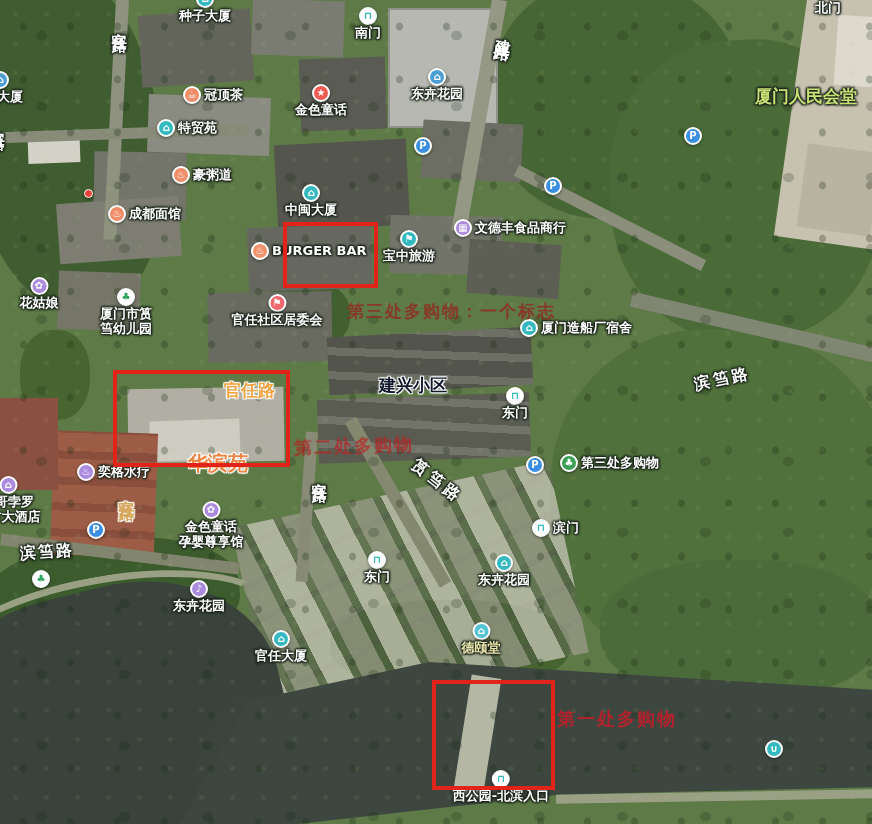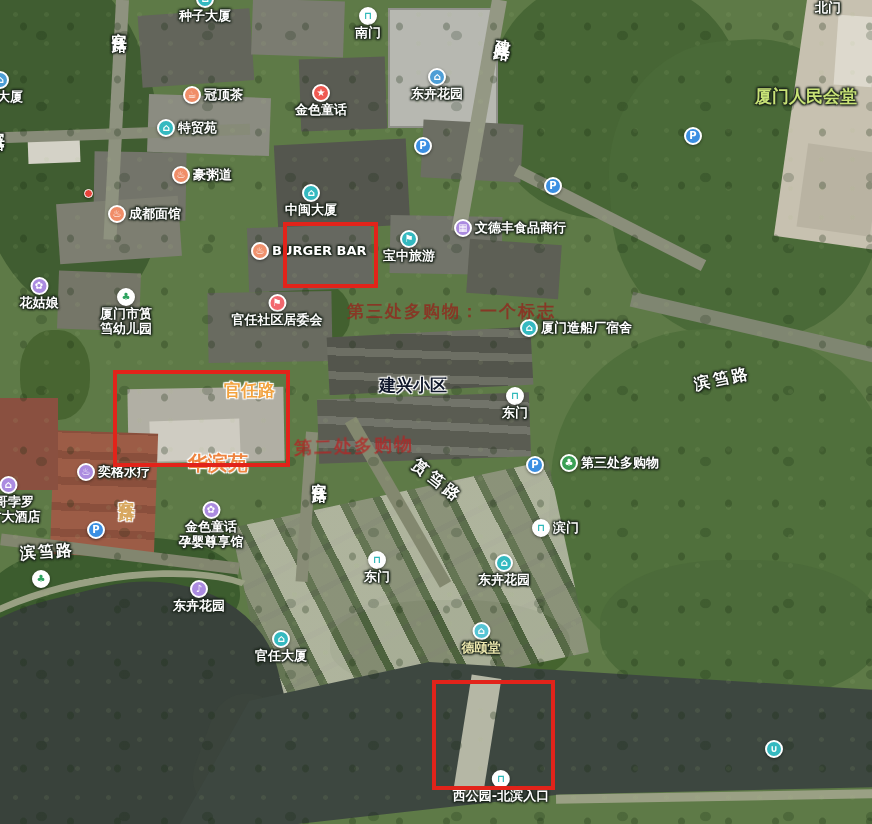--- a/index.html
+++ b/index.html
@@ -284,15 +284,16 @@
         <span class="icon" style="background: rgb(232, 67, 58); color: rgb(255, 255, 255); height: 9px; width: 9px; border-width: 1px;"></span>
       </div>
     </div>
 
   <div id="annotation-layer">
       <div class="red-box" style="left: 283px; top: 222px; width: 95px; height: 66px; border-color: rgb(226, 35, 26);"></div>
       <div class="red-box" style="left: 113px; top: 370px; width: 177px; height: 97px; border-color: rgb(226, 35, 26);"></div>
       <div class="red-box" style="left: 432px; top: 680px; width: 123px; height: 110px; border-color: rgb(226, 35, 26);"></div>
       <div class="red-text" style="left: 347px; top: 300px; font-size: 17px; color: rgba(145, 40, 30, 0.8);">第三处多购物：一个标志</div>
       <div class="red-text" style="left: 294px; top: 434px; font-size: 18px; color: rgba(180, 35, 35, 0.75); transform: rotate(-2deg);">第二处多购物</div>
+      <div class="red-text" style="left: 557px; top: 707px; font-size: 18px; color: rgba(195, 30, 42, 0.88);">第一处多购物</div>
     </div>
 
 </div>
 
 </body></html>

